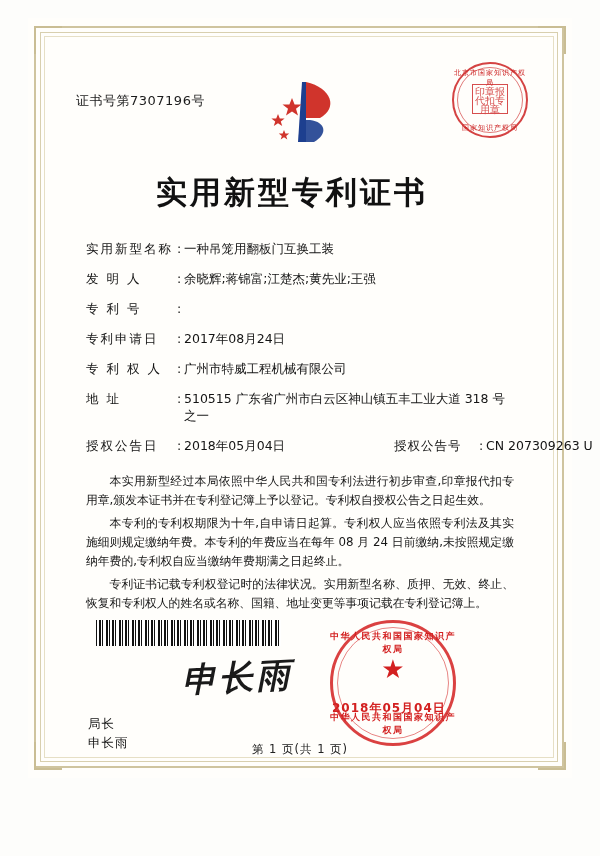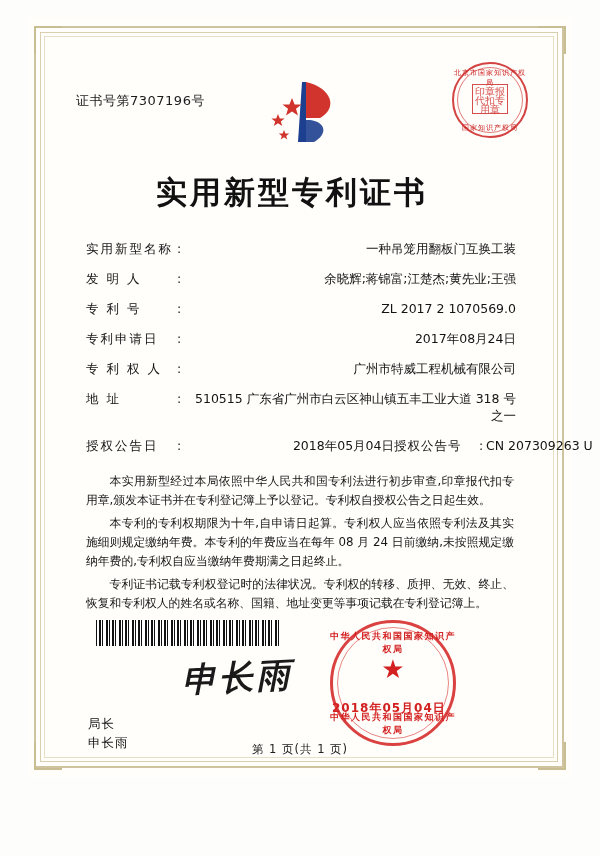--- a/index.html
+++ b/index.html
@@ -171,21 +171,20 @@
     letter-spacing: 2px;
     white-space: nowrap;
   }
   .field-colon {
     flex: 0 0 10px;
     text-align: center;
   }
   .field-value {
     flex: 1 1 auto;
     word-break: break-all;
-    text-align: right;
   }
   .field-row.two-col .field-value {
     flex: 0 0 210px;
   }
   .field-label2 {
     flex: 0 0 82px;
     white-space: nowrap;
     letter-spacing: 1px;
   }
   .field-value2 {
@@ -387,21 +386,20 @@
       <span class="field-value">一种吊笼用翻板门互换工装</span>
     </div>
     <div class="field-row">
       <span class="field-label">发 明 人</span>
       <span class="field-colon">:</span>
       <span class="field-value">余晓辉;蒋锦富;江楚杰;黄先业;王强</span>
     </div>
     <div class="field-row">
       <span class="field-label">专 利 号</span>
       <span class="field-colon">:</span>
-      <span class="field-value">ZL 2017 2 1070569.0</span>
     </div>
     <div class="field-row">
       <span class="field-label">专利申请日</span>
       <span class="field-colon">:</span>
       <span class="field-value">2017年08月24日</span>
     </div>
     <div class="field-row">
       <span class="field-label">专 利 权 人</span>
       <span class="field-colon">:</span>
       <span class="field-value">广州市特威工程机械有限公司</span>
@@ -417,21 +415,21 @@
       <span class="field-value">2018年05月04日</span>
       <span class="field-label2">授权公告号</span>
       <span class="field-colon">:</span>
       <span class="field-value2">CN 207309263 U</span>
     </div>
   </div>
 
   <div class="body-text">
     <p>本实用新型经过本局依照中华人民共和国专利法进行初步审查,印章报代扣专用章,颁发本证书并在专利登记簿上予以登记。专利权自授权公告之日起生效。</p>
     <p>本专利的专利权期限为十年,自申请日起算。专利权人应当依照专利法及其实施细则规定缴纳年费。本专利的年费应当在每年 08 月 24 日前缴纳,未按照规定缴纳年费的,专利权自应当缴纳年费期满之日起终止。</p>
-    <p>专利证书记载专利权登记时的法律状况。专利权的转移、质押、无效、终止、恢复和专利权人的姓名或名称、国籍、地址变更等事项记载在专利登记簿上。</p>
+    <p>专利证书记载专利权登记时的法律状况。实用新型名称、质押、无效、终止、恢复和专利权人的姓名或名称、国籍、地址变更等事项记载在专利登记簿上。</p>
   </div>
 
   <div class="barcode"></div>
 
   <div class="sig-label">
     <div>局长</div>
     <div>申长雨</div>
   </div>
   <div class="sig-script">申长雨</div>
 

